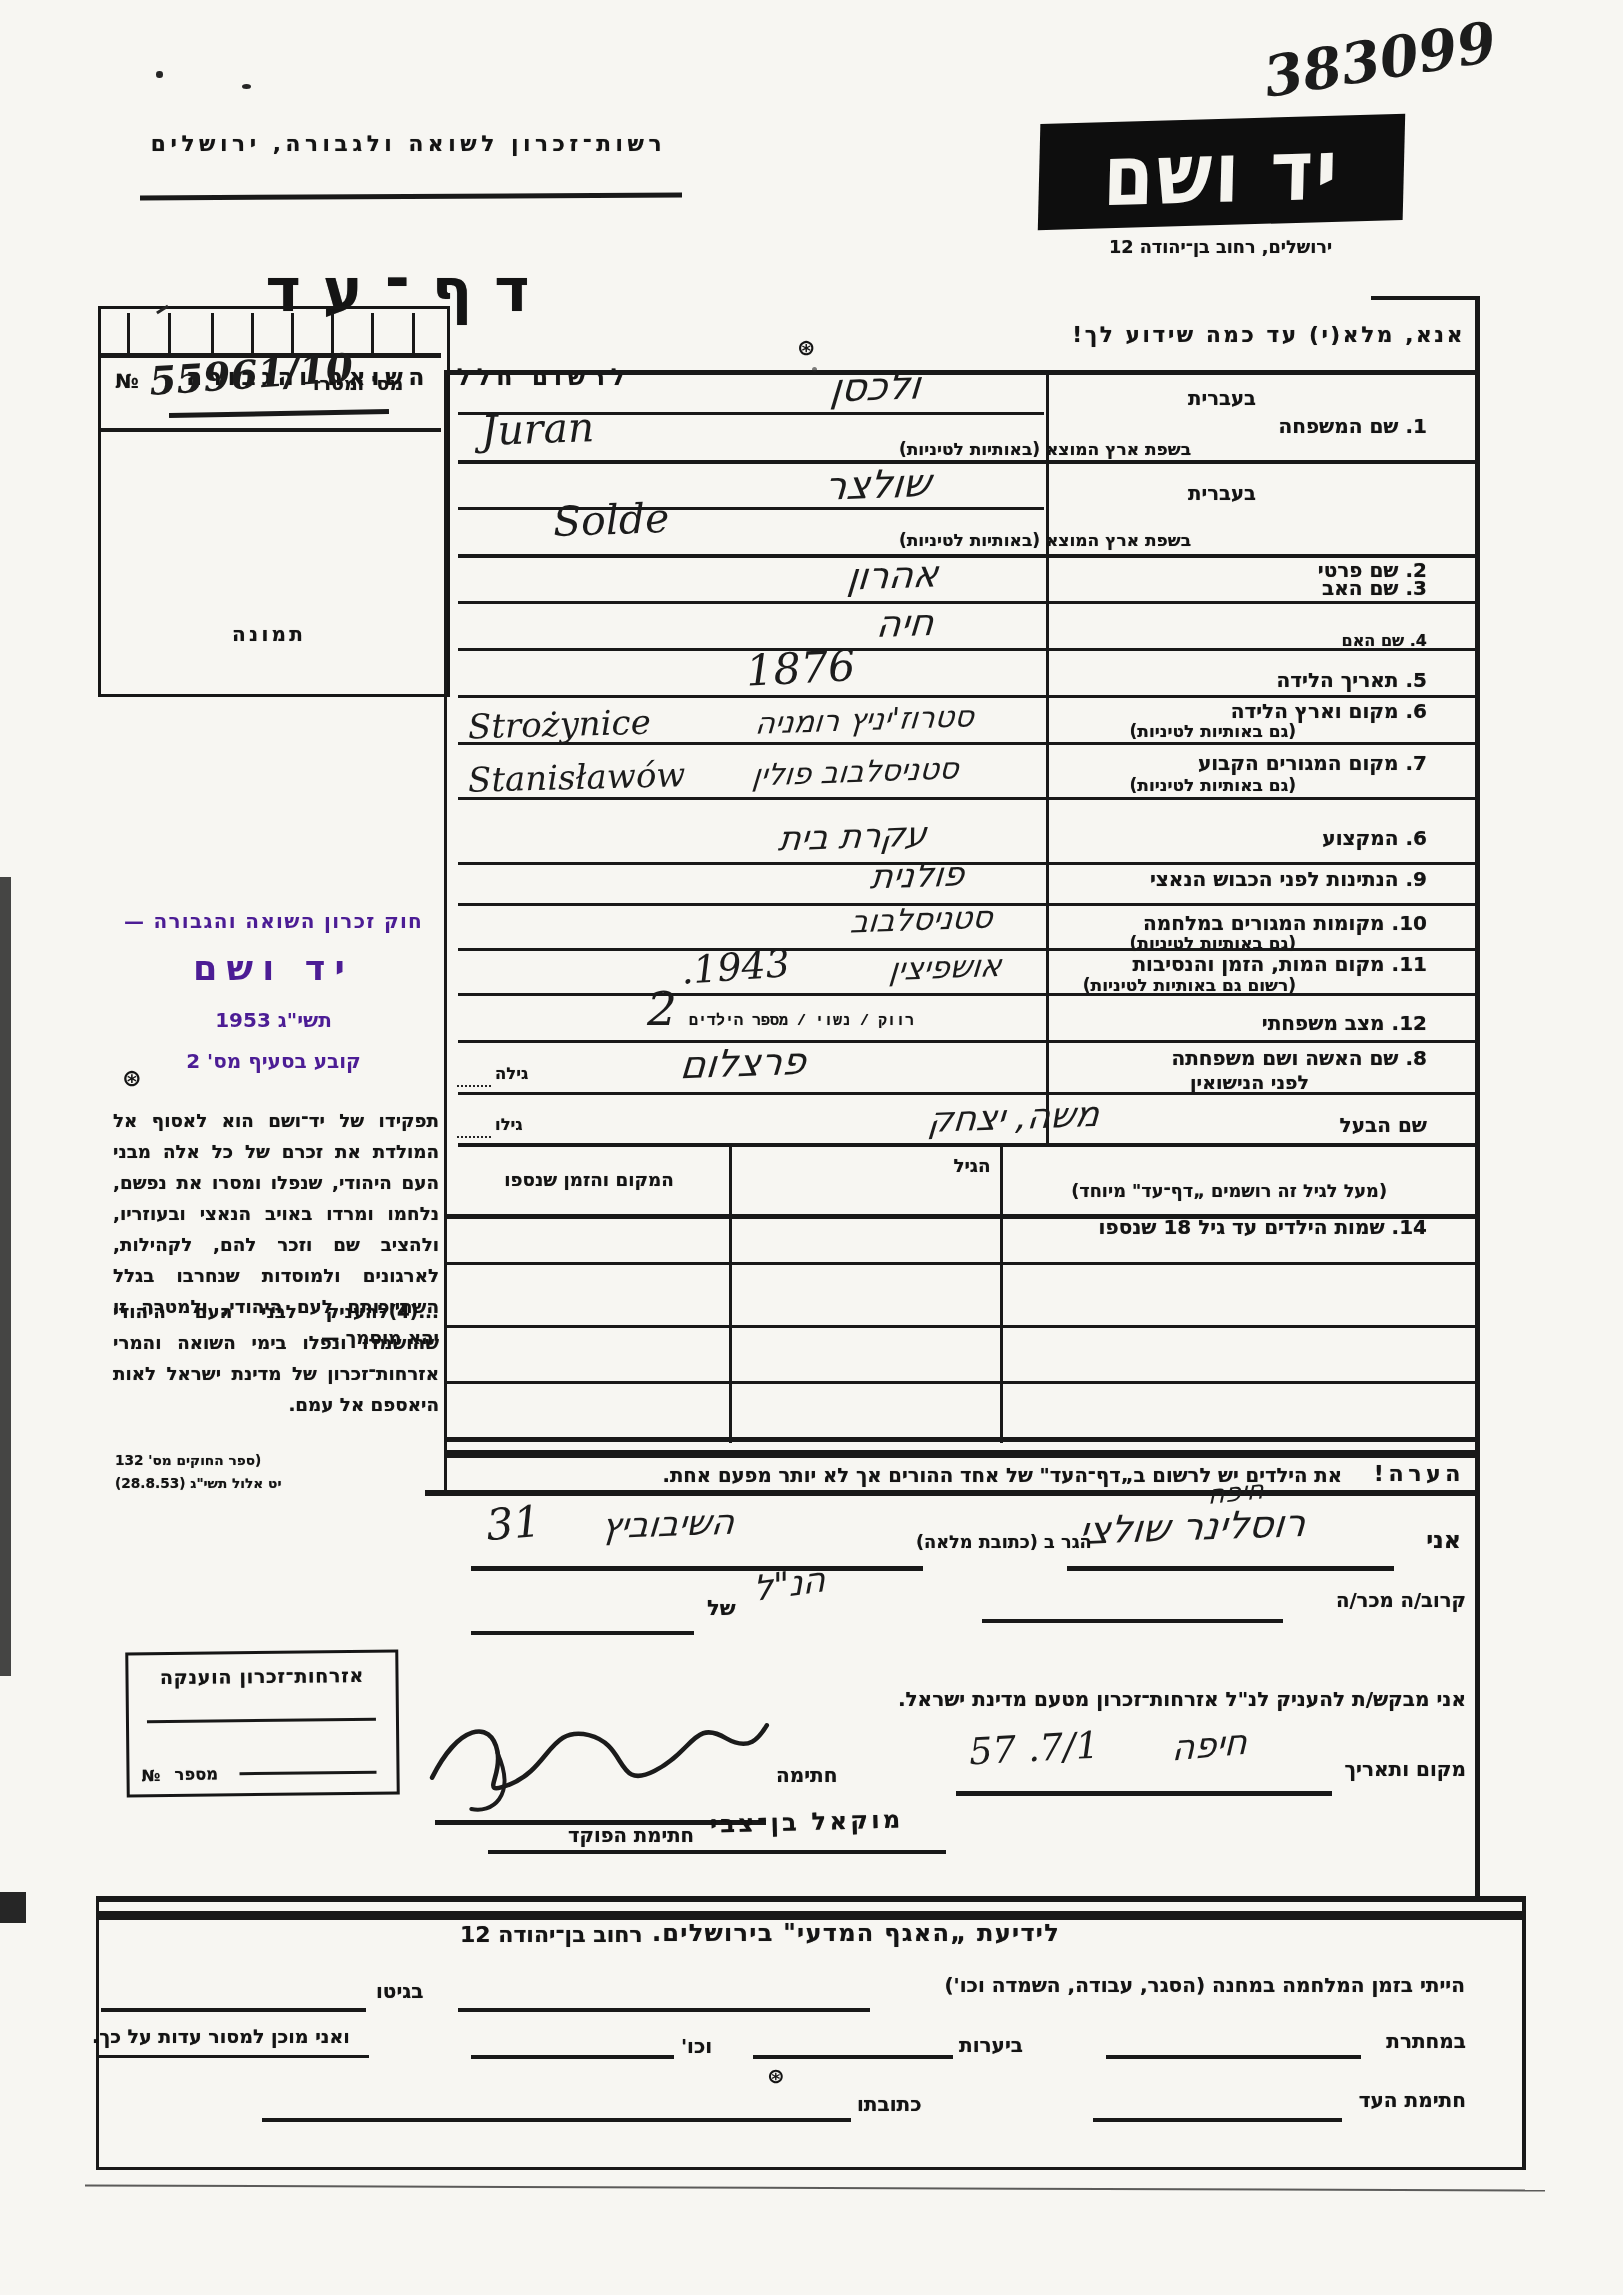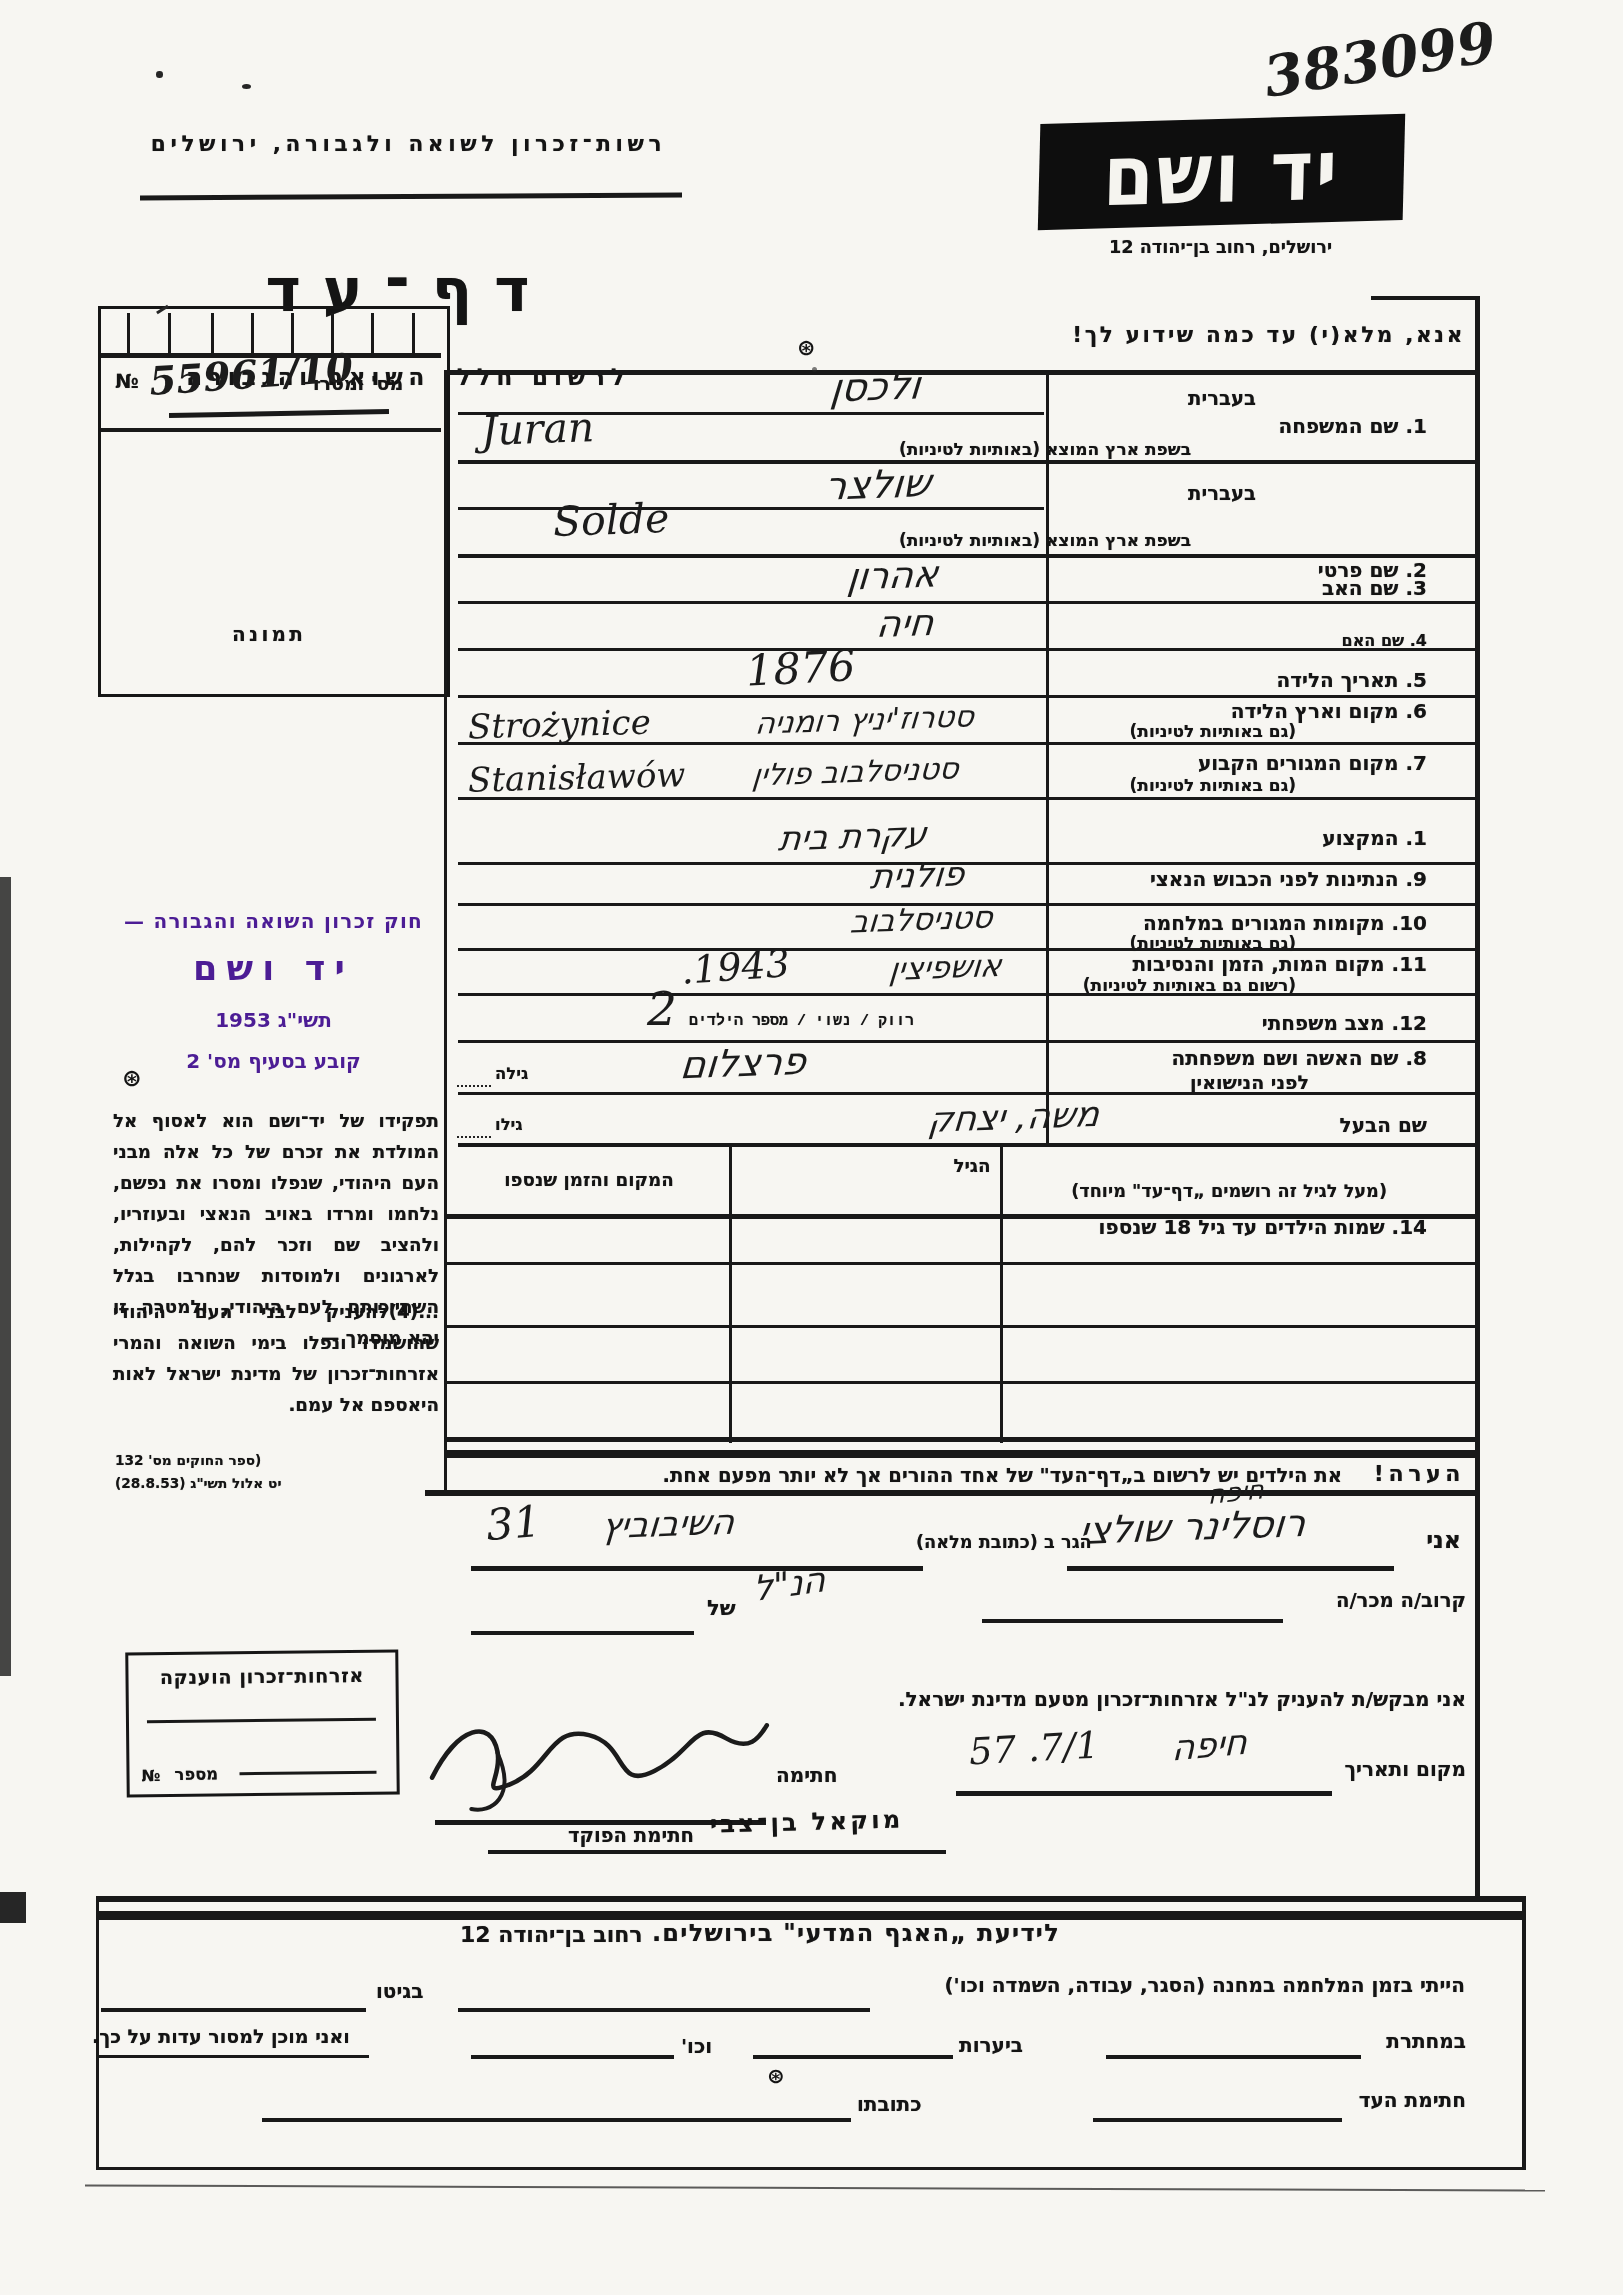--- a/index.html
+++ b/index.html
@@ -90,21 +90,21 @@
   <div class="lbl" style="right:367px;top:482px;font-size:19.6px;">בעברית</div>
   <div class="lbl" style="right:196px;top:538px;font-size:20px;margin-top:20px;">2. שם פרטי</div>
   <div class="lbl" style="right:432px;top:530px;font-size:17px;">בשפת ארץ המוצא (באותיות לטיניות)</div>
   <div class="lbl" style="right:196px;top:576px;font-size:20px;">3. שם האב</div>
   <div class="lbl" style="right:196px;top:586px;font-size:16px;margin-top:45px;">4. שם האם</div>
   <div class="lbl" style="right:196px;top:668px;font-size:20px;">5. תאריך הלידה</div>
   <div class="lbl" style="right:196px;top:699px;font-size:20px;">6. מקום וארץ הלידה</div>
   <div class="lbl" style="right:327px;top:721px;font-size:17px;">(גם באותיות לטיניות)</div>
   <div class="lbl" style="right:196px;top:751px;font-size:20px;">7. מקום המגורים הקבוע</div>
   <div class="lbl" style="right:327px;top:775px;font-size:17px;">(גם באותיות לטיניות)</div>
-  <div class="lbl" style="right:196px;top:826px;font-size:20px;">1. המקצוע</div>
+  <div class="lbl" style="right:196px;top:826px;font-size:20px;">6. המקצוע</div>
   <div class="lbl" style="right:196px;top:867px;font-size:20px;">9. הנתינות לפני הכבוש הנאצי</div>
   <div class="lbl" style="right:196px;top:911px;font-size:20px;">10. מקומות המגורים במלחמה</div>
   <div class="lbl" style="right:327px;top:933px;font-size:17px;">(גם באותיות לטיניות)</div>
   <div class="lbl" style="right:196px;top:952px;font-size:20px;">11. מקום המות, הזמן והנסיבות</div>
   <div class="lbl" style="right:327px;top:975px;font-size:17px;">(רשום גם באותיות לטיניות)</div>
   <div class="lbl" style="right:196px;top:1011px;font-size:20px;">12. מצב משפחתי</div>
   <div class="lbl" style="right:196px;top:1046px;font-size:20px;">8. שם האשה ושם משפחתה</div>
   <div class="lbl" style="right:314px;top:1071px;font-size:19px;">לפני הנישואין</div>
   <div class="lbl" style="right:196px;top:1113px;font-size:20px;">שם הבעל</div>
 

